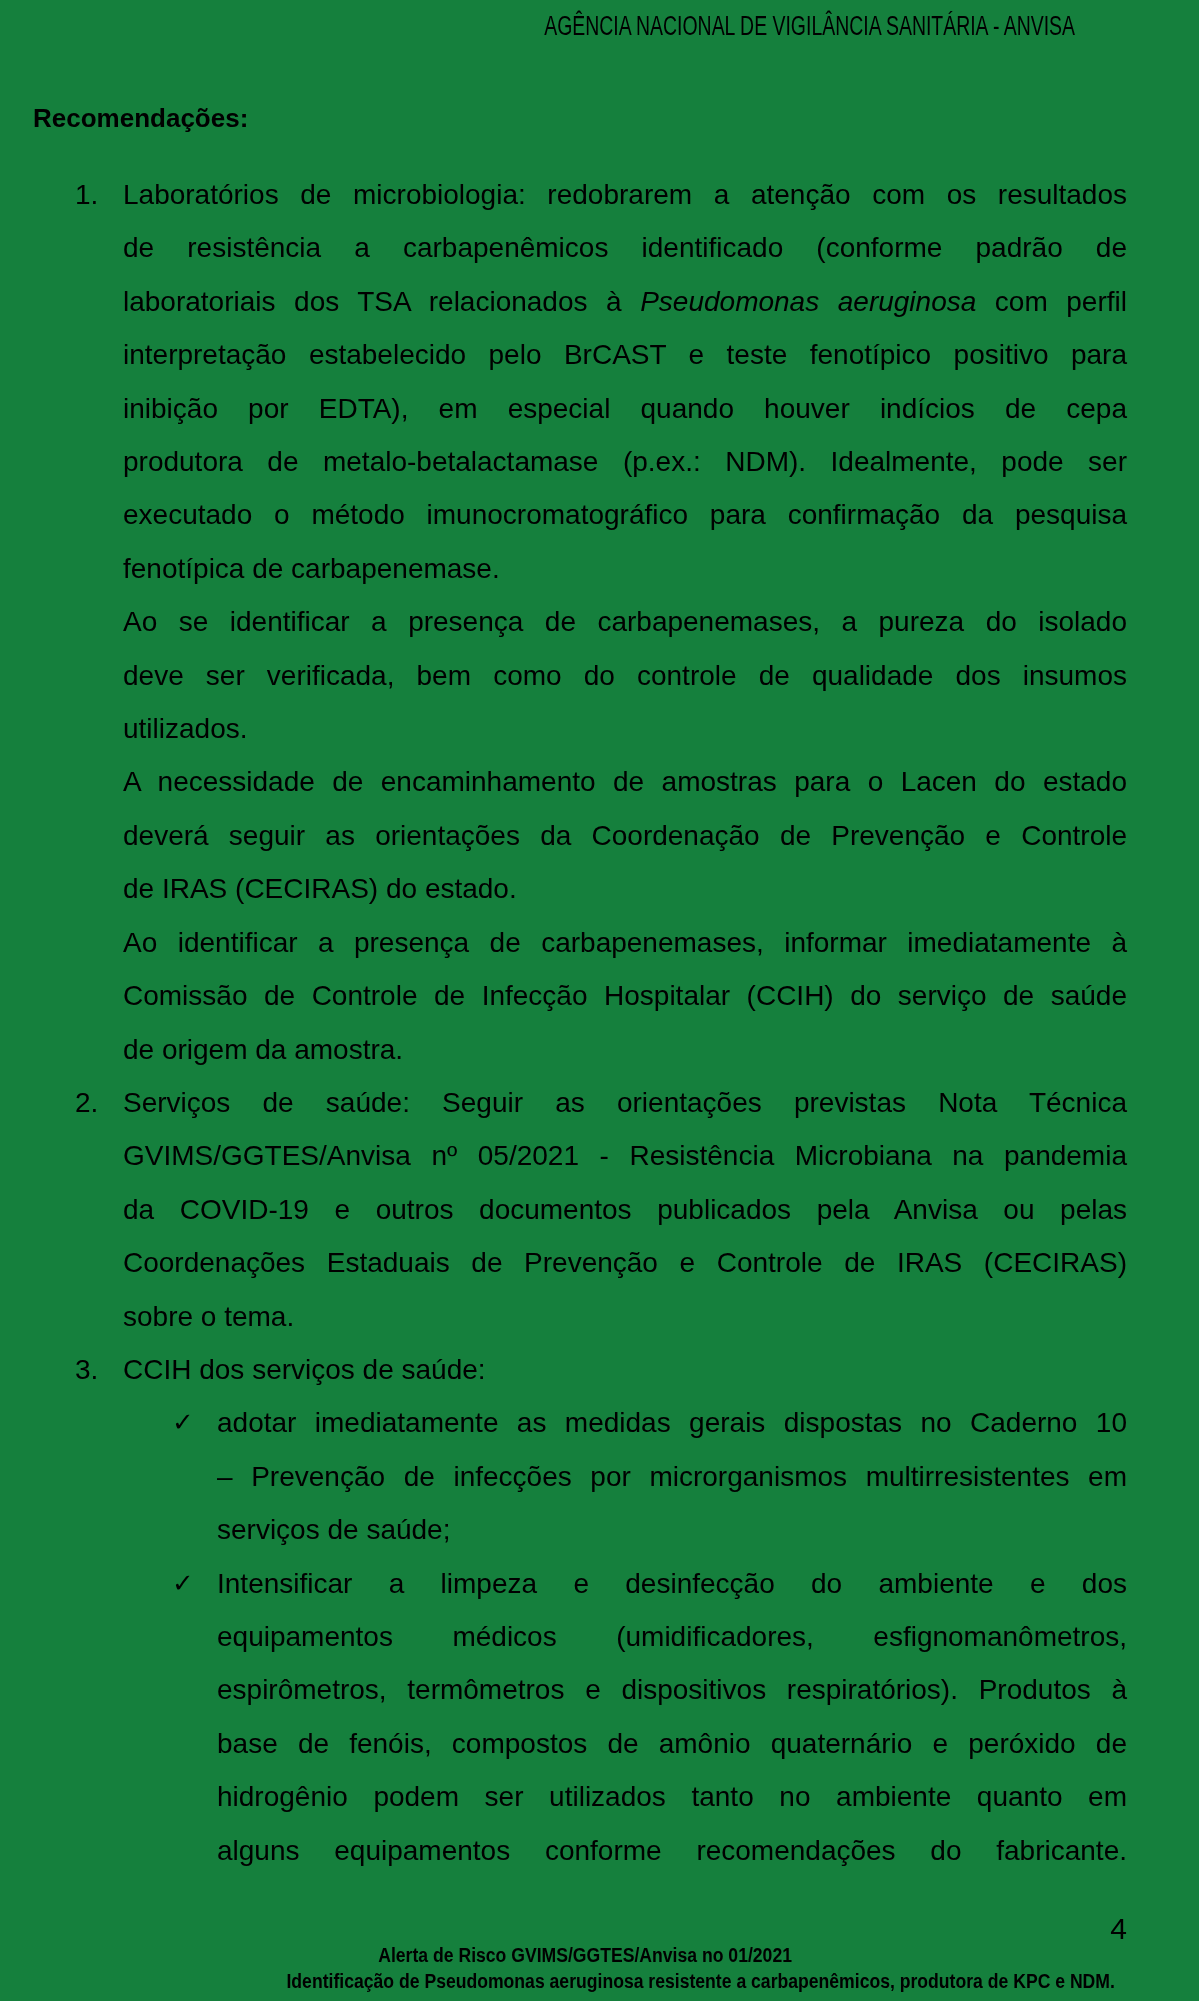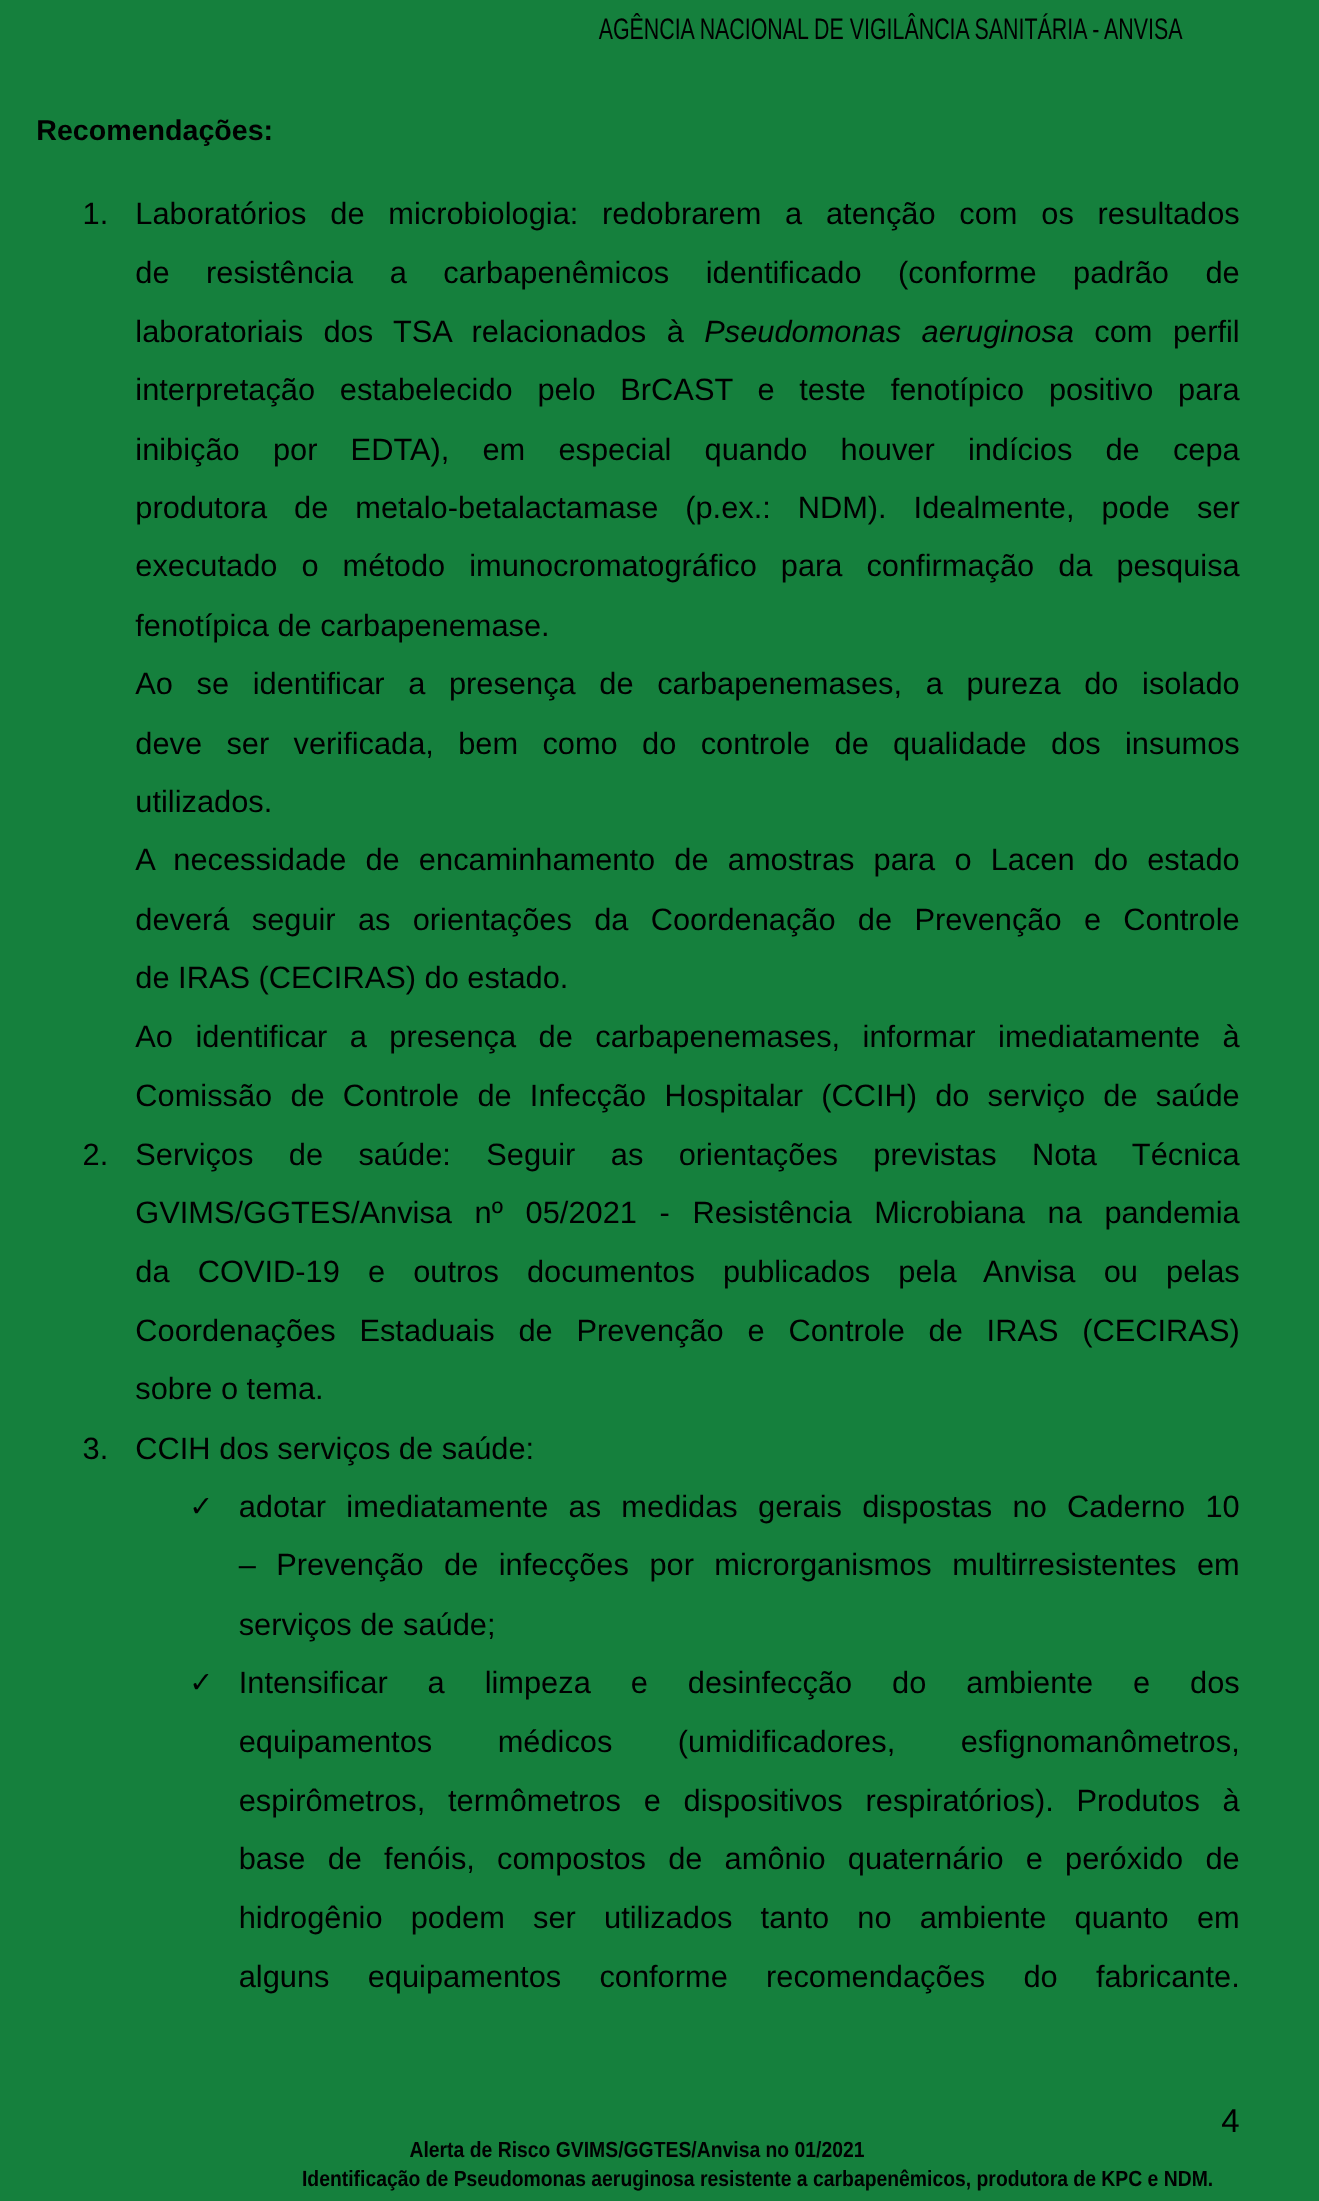--- a/index.html
+++ b/index.html
@@ -33,21 +33,21 @@
   .marker.num{left:0;}
   .marker.check{left:97px;font-size:26px;}
   .line{text-align:justify;text-align-last:justify;}
   .line.last{text-align-last:left;}
   .italic{font-style:italic;}
   .page-number{
     position:absolute;top:1912px;left:0;right:72px;
     text-align:right;font-size:30px;line-height:34px;
   }
   .footer-line{
-    position:absolute;left:0;right:40px;
+    position:absolute;left:0;right:28px;
     text-align:center;font-weight:bold;white-space:nowrap;
     font-size:20px;line-height:26px;
   }
   .footer-line .cond{display:inline-block;transform:scaleX(0.88);transform-origin:center;}
   .footer-line.l1{top:1942px;}
   .footer-line.l2{top:1968px;text-align:right;}
 </style>
 </head>
 <body>
 
@@ -77,20 +77,21 @@
         <div class="line last"><span>utilizados.</span></div>
       </div>
       <div class="block para">
         <div class="line"><span>A necessidade de encaminhamento de amostras para o Lacen do estado</span></div>
         <div class="line"><span>deverá seguir as orientações da Coordenação de Prevenção e Controle</span></div>
         <div class="line last"><span>de IRAS (CECIRAS) do estado.</span></div>
       </div>
       <div class="block para">
         <div class="line"><span>Ao identificar a presença de carbapenemases, informar imediatamente à</span></div>
         <div class="line"><span>Comissão de Controle de Infecção Hospitalar (CCIH) do serviço de saúde</span></div>
+        <div class="line last"><span>de origem da amostra.</span></div>
       </div>
       <div class="block item">
         <span class="marker num">2.</span>
         <div class="line"><span>Serviços de saúde: Seguir as orientações previstas Nota Técnica</span></div>
         <div class="line"><span>GVIMS/GGTES/Anvisa nº 05/2021 - Resistência Microbiana na pandemia</span></div>
         <div class="line"><span>da COVID-19 e outros documentos publicados pela Anvisa ou pelas</span></div>
         <div class="line"><span>Coordenações Estaduais de Prevenção e Controle de IRAS (CECIRAS)</span></div>
         <div class="line last"><span>sobre o tema.</span></div>
       </div>
       <div class="block item">

